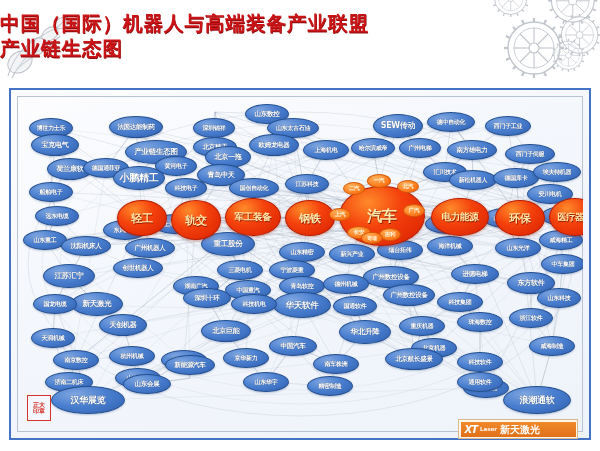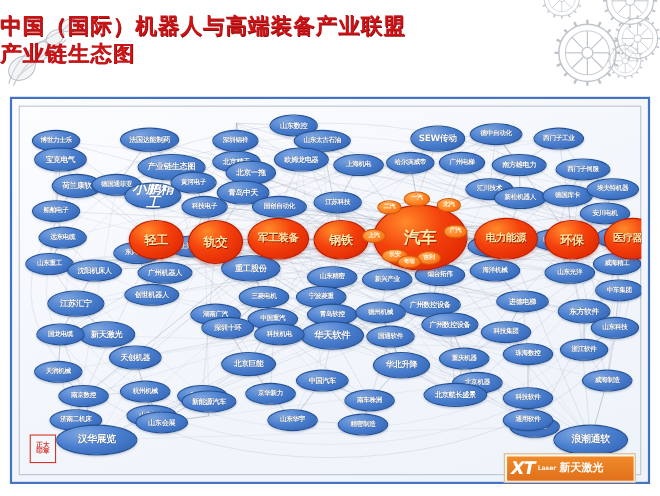--- a/index.html
+++ b/index.html
@@ -107,21 +107,21 @@
   }
   .wm-top{
     background:linear-gradient(180deg,#f08a2a 0%,#e0701a 100%);
     color:#ffffff;
     font-size:10px;font-weight:bold;
     padding:2px 4px;
     display:flex;align-items:center;gap:3px;
     white-space:nowrap;
     line-height:1.1;
   }
-  .wm-xt{font-size:16px;font-style:italic;letter-spacing:-1px;}
+  .wm-xt{font-size:10px;font-style:italic;letter-spacing:-1px;}
   .wm-sub{font-size:5.5px;opacity:.95;letter-spacing:0;}
   .wm-name{font-size:10px;}
   .wm-bot{
     color:#b5732a;font-size:8px;font-weight:bold;
     text-align:center;padding:1px 0 1.5px;letter-spacing:.5px;
     background:#fdf6ea;
   }
 </style>
 </head>
 <body>
@@ -819,21 +819,21 @@
         </div>
         <div class="node blue" style="left: 430px; top: 44px; width: 50px; height: 20px; font-size: 6.5px;">
           <span class="lbl">南方雄电力</span>
         </div>
         <div class="node blue" style="left: 488px; top: 48px; width: 50px; height: 20px; font-size: 6px;">
           <span class="lbl">西门子伺服</span>
         </div>
         <div class="node blue" style="left: 12px; top: 86px; width: 44px; height: 20px; font-size: 6px;">
           <span class="lbl">船舶电子</span>
         </div>
-        <div class="node blue" style="left: 96px; top: 70px; width: 52px; height: 24px; font-size: 13px; font-style: italic;">
+        <div class="node blue" style="left: 96px; top: 70px; width: 52px; height: 24px; font-size: 10px;">
           <span class="lbl">小鹏精工</span>
         </div>
         <div class="node blue" style="left: 148px; top: 82px; width: 42px; height: 20px; font-size: 6px;">
           <span class="lbl">科技电子</span>
         </div>
         <div class="node blue" style="left: 180px; top: 68px; width: 48px; height: 22px; font-size: 7px;">
           <span class="lbl">青岛中天</span>
         </div>
         <div class="node blue" style="left: 212px; top: 82px; width: 50px; height: 20px; font-size: 6px;">
           <span class="lbl">国创自动化</span>

